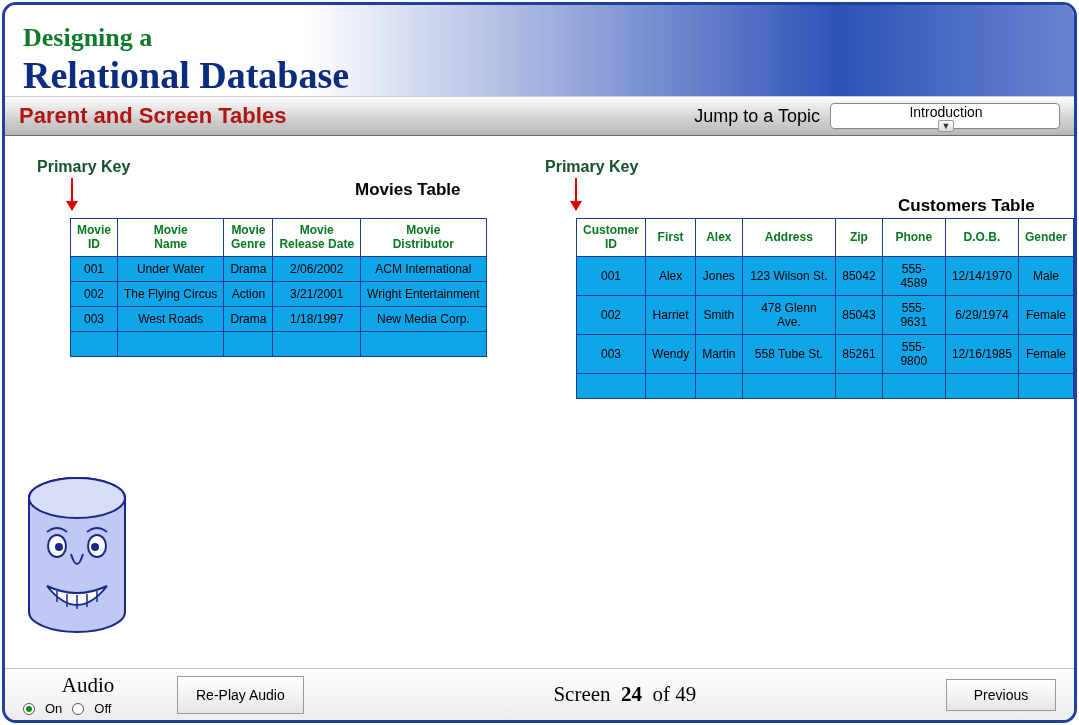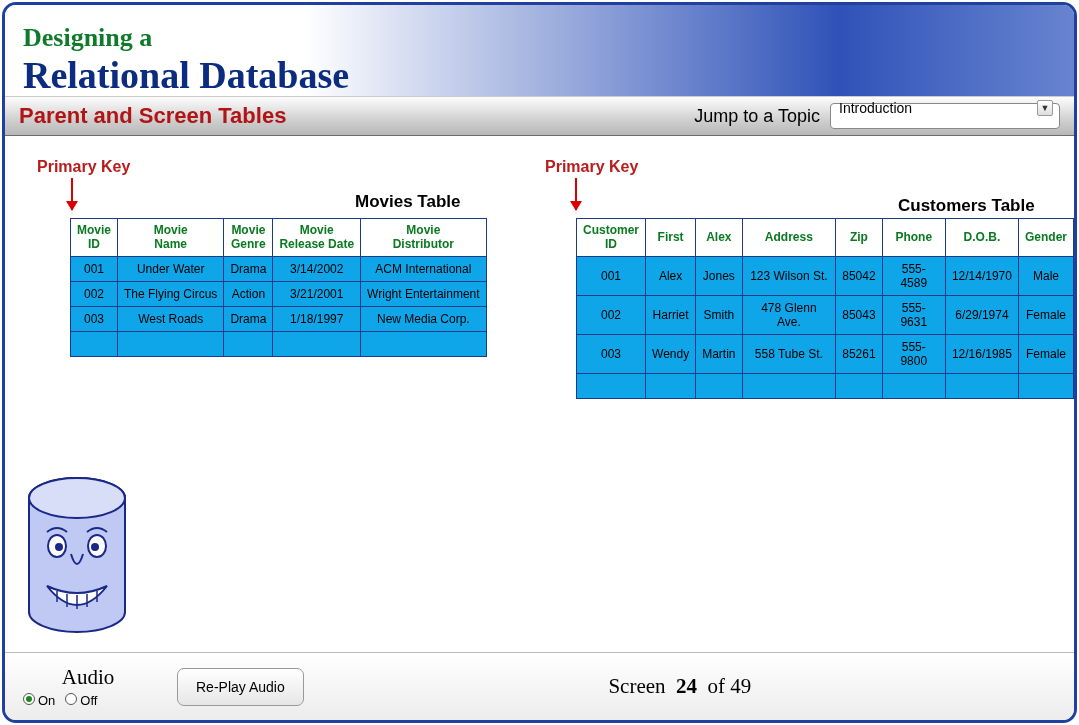--- a/index.html
+++ b/index.html
@@ -54,46 +54,46 @@
       font-size: 22px;
       color: #b01515;
     }
     .jump-group { display: flex; align-items: center; gap: 10px; }
     .jump-label { font-size: 18px; color: #000; }
     .jump-select {
       width: 230px; height: 26px;
       border: 1px solid #888; border-radius: 4px;
       background: #fff;
       display: flex; align-items: center; justify-content: space-between;
-      padding: 0 6px 16px 8px; font-size: 14px;
+      padding: 0 6px 16px 8px; font-size: 14px; flex-direction: column;
     }
     .jump-select .arrow {
       width: 16px; height: 16px; border: 1px solid #999; border-radius: 2px;
       background: linear-gradient(#fff, #ddd);
       display: flex; align-items: center; justify-content: center;
       font-size: 9px; color: #333;
     }
     .content { position: relative; padding: 26px 10px 10px 10px; height: 506px;}
-    .pk-label { color: #b91c1c; font-weight: bold; font-size: 16px; }
+    .pk-label { color: #14532d; font-weight: bold; font-size: 16px; }
     .pk-left { position: absolute; left: 32px; top: 22px; }
     .pk-right { position: absolute; left: 540px; top: 22px; }
     .arrow-down {
       position: absolute;
       width: 2px; height: 32px; background: #d80000;
     }
     .arrow-down::after {
       content: ''; position: absolute; bottom: -1px; left: -5px;
       border-left: 6px solid transparent;
       border-right: 6px solid transparent;
       border-top: 10px solid #d80000;
     }
     .arrow1 { left: 66px; top: 42px; }
     .arrow2 { left: 570px; top: 42px; }
     .tbl-title { font-weight: bold; font-size: 17px; position: absolute; }
-    .tbl-title-left { left: 350px; top: 56px; }
+    .tbl-title-left { left: 350px; top: 44px; }
     .tbl-title-right { left: 893px; top: 60px; }
     .db-table {
       border-collapse: collapse;
       position: absolute;
       font-size: 12px;
       margin-left: 33px;
     }
     .db-table th {
       border: 1px solid #1a3a8a;
       color: #0a7a20;
@@ -113,35 +113,35 @@
     }
     .movies-tbl { left: 32px; top: 82px; }
     .customers-tbl { left: 538px; top: 82px; }
     .empty-row td { height: 22px; }
     .mascot {
       position: absolute; left: 12px; bottom: 6px;
       width: 120px; height: 162px;
     }
     .footer {
       position: absolute; bottom: 0; left: 0; right: 0;
-      height: 68px;
+      height: 52px;
       background: linear-gradient(to bottom, #ffffff 0%, #ececec 100%);
       border-top: 1px solid #bbb;
       display: flex; align-items: center;
       padding: 0 18px;
     }
     .audio-group { width: 130px; }
     .audio-title { font-family: Georgia, serif; font-size: 21px; text-align: center;}
     .audio-radio { font-size: 13px; display: flex; gap: 10px; margin-top: 3px;}
-    .audio-radio label { display: flex; gap: 3px;}
+    .audio-radio label { display: flex; align-items: center; gap: 10px;}
     .radio { width: 12px; height: 12px; border: 1px solid #555; border-radius: 50%; background:#fff; display:inline-flex; align-items:center; justify-content:center;}
     .radio.sel::after { content:''; width:6px; height:6px; background:#1a8a1a; border-radius:50%;}
     .btn {
       border: 1px solid #999;
-      border-radius: 7px;
+      border-radius: 0;
       background: linear-gradient(#fff, #e6e6e6);
       padding: 7px 18px;
       font-size: 14px;
       cursor: pointer;
       min-width: 110px;
       text-align: center;
     }
     .replay-btn { margin-left: 24px; height: 38px; display:flex; align-items:center; justify-content:center;}
     .screen-info {
       font-family: Georgia, serif;
@@ -188,21 +188,21 @@
             <th>Movie<br>Genre</th>
             <th>Movie<br>Release Date</th>
             <th>Movie<br>Distributor</th>
           </tr>
         </thead>
       <tbody id="movies-body">
           <tr>
             <td>001</td>
             <td>Under Water</td>
             <td>Drama</td>
-            <td>3/14/2002</td>
+            <td>2/06/2002</td>
             <td>ACM International</td>
           </tr>
           <tr>
             <td>002</td>
             <td>The Flying Circus</td>
             <td>Action</td>
             <td>3/21/2001</td>
             <td>Wright Entertainment</td>
           </tr>
           <tr>
@@ -307,15 +307,16 @@
             <span class="radio"></span>
             <span>Off</span>
           </label>
       </div>
     </div>
     <div class="btn replay-btn">Re-Play Audio</div>
     <div class="screen-info">
       <span>Screen</span>&nbsp;&nbsp;<span class="cur">24</span>&nbsp;&nbsp;<span>of</span>&nbsp;<span>49</span>
     </div>
     <div class="nav-btns">
+      <div class="btn">Previous</div>
     </div>
   </div>
 </div>
 
 </body></html>

